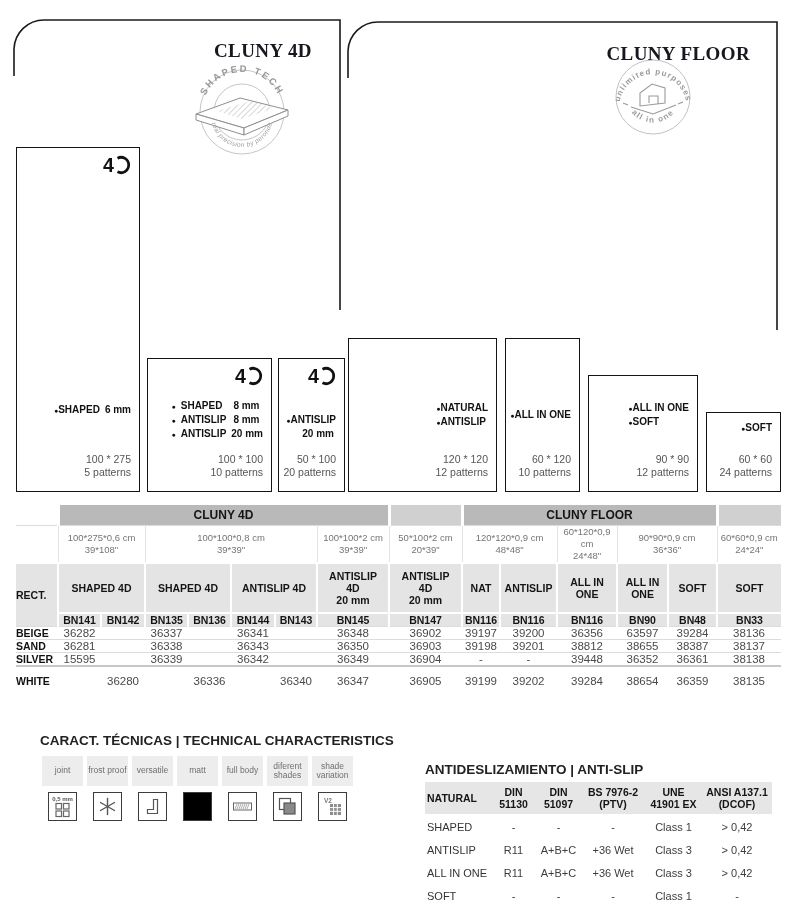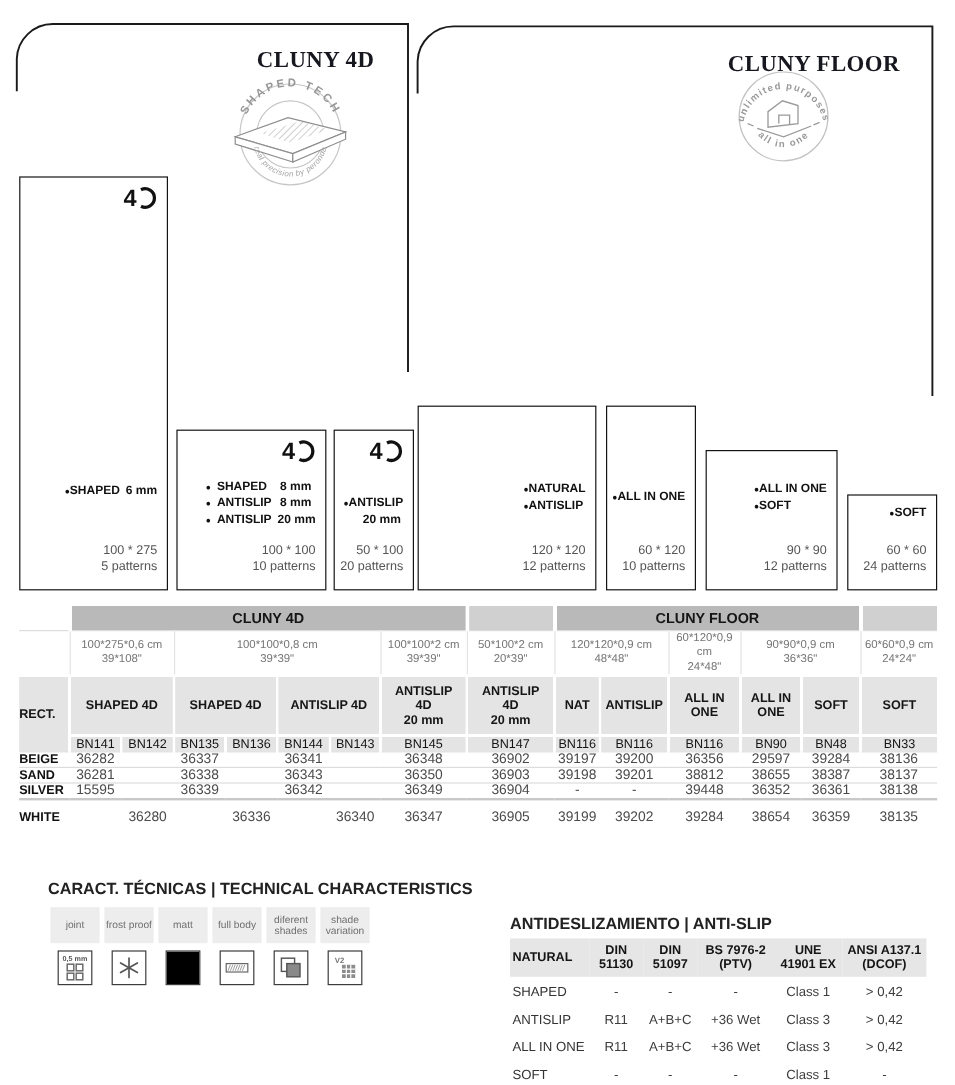--- a/index.html
+++ b/index.html
@@ -49,21 +49,21 @@
   #main-table{
     position:absolute;left:16px;top:505px;width:765px;
     border-collapse:collapse;table-layout:fixed;
   }
   #main-table td{padding:0;overflow:hidden;}
   td.band{background:#b9b9b9;font-weight:700;font-size:12px;text-align:center;height:20px;border-left:3px solid #fff;color:#151515;}
   td.band.light{background:#d0d0d0;}
   td.size-cell{background:#fff;font-size:9.5px;color:#757575;text-align:center;border-left:1px solid #e3e3e3;padding:4px 0 4px;}
   td.size-cell div{line-height:12px;}
   td.finish{background:#e4e4e4;font-weight:700;font-size:10.5px;text-align:center;border-left:2px solid #fff;border-top:2px solid #fff;vertical-align:middle;height:48px;line-height:12px;white-space:pre-line;color:#151515;}
-  td.code{background:#e4e4e4;font-weight:400;font-size:10.5px;text-align:center;border-left:2px solid #fff;border-top:2px solid #fff;padding:3px 0 4px;color:#151515;}
+  td.code{background:#e4e4e4;font-weight:700;font-size:10.5px;text-align:center;border-left:2px solid #fff;border-top:2px solid #fff;padding:3px 0 4px;color:#151515;}
   td.corner{background:#e4e4e4;font-weight:700;font-size:10.5px;text-align:left;padding-left:2px;border-top:2px solid #fff;vertical-align:middle;color:#151515;}
   td.body-label{font-weight:700;font-size:10.5px;text-align:left;padding:6px 0 5px 2px;color:#111;}
   td.body-val{font-size:11.5px;color:#4a4a4a;text-align:center;padding:6px 0 5px;}
   #main-table tbody tr + tr{border-top:1px solid #dcdcdc;}
   #main-table tbody tr.white-row{border-top:2px solid #c8c8c8;}
   #main-table tbody tr.white-row td{padding-top:8px;}
 
   
   #tech{position:absolute;left:40px;top:733px;width:362px;}
   .sec-title{font-size:13.5px;font-weight:700;color:#222;}
@@ -360,21 +360,21 @@
         <td class="body-val"></td>
         <td class="body-val">36337</td>
         <td class="body-val"></td>
         <td class="body-val">36341</td>
         <td class="body-val"></td>
         <td class="body-val">36348</td>
         <td class="body-val">36902</td>
         <td class="body-val">39197</td>
         <td class="body-val">39200</td>
         <td class="body-val">36356</td>
-        <td class="body-val">29597</td>
+        <td class="body-val">63597</td>
         <td class="body-val">39284</td>
         <td class="body-val">38136</td>
       </tr>
       <tr class="">
         <td class="body-label">SAND</td>
         <td class="body-val">36281</td>
         <td class="body-val"></td>
         <td class="body-val">36338</td>
         <td class="body-val"></td>
         <td class="body-val">36343</td>
@@ -444,20 +444,28 @@
       </div>
       <div class="tech-item">
         <div class="tech-label">frost proof</div>
         <div class="tech-icon">
           <svg viewBox="0 0 27 27">
             <g stroke="#555" stroke-width="1.4" stroke-linecap="round">
               <line x1="13.5" y1="5.5" x2="13.5" y2="21.5"></line>
               <line x1="6.5" y1="9.5" x2="20.5" y2="17.5"></line>
               <line x1="6.5" y1="17.5" x2="20.5" y2="9.5"></line>
             </g>
+          </svg>
+        </div>
+      </div>
+      <div class="tech-item">
+        <div class="tech-label">versatile</div>
+        <div class="tech-icon">
+          <svg viewBox="0 0 27 27">
+            <path d="M18.5 6.5 V20.5 H8.5 V16.5 H14.5 V6.5 Z" fill="none" stroke="#555" stroke-width="1.2"></path>
           </svg>
         </div>
       </div>
       <div class="tech-item">
         <div class="tech-label">matt</div>
         <div class="tech-icon">
           <svg viewBox="0 0 27 27">
             <rect x="0" y="0" width="27" height="27" fill="#000"></rect>
           </svg>
         </div>

